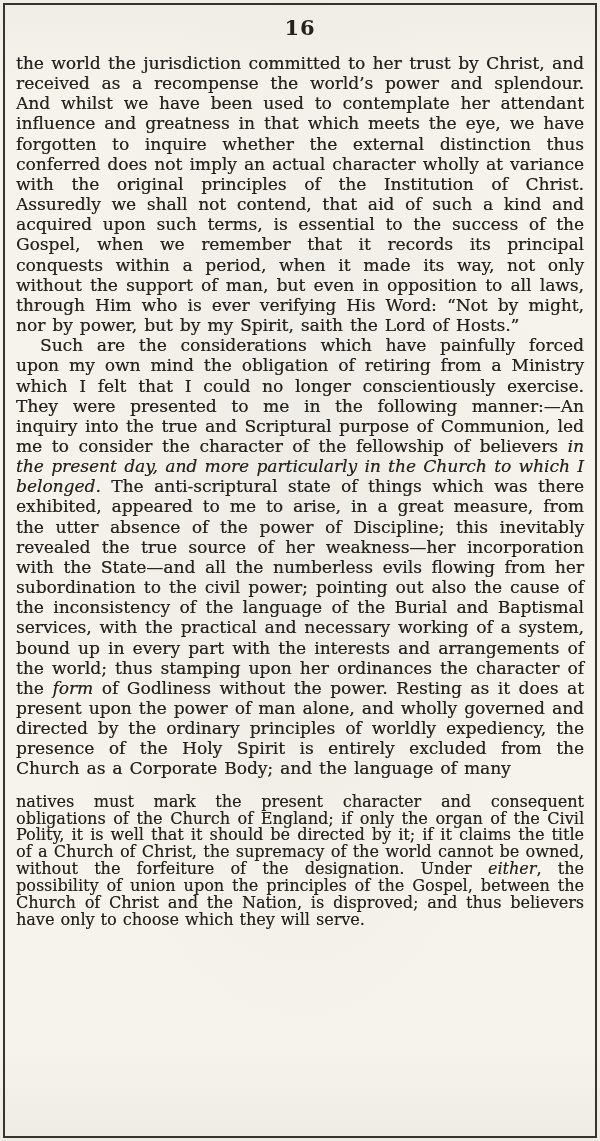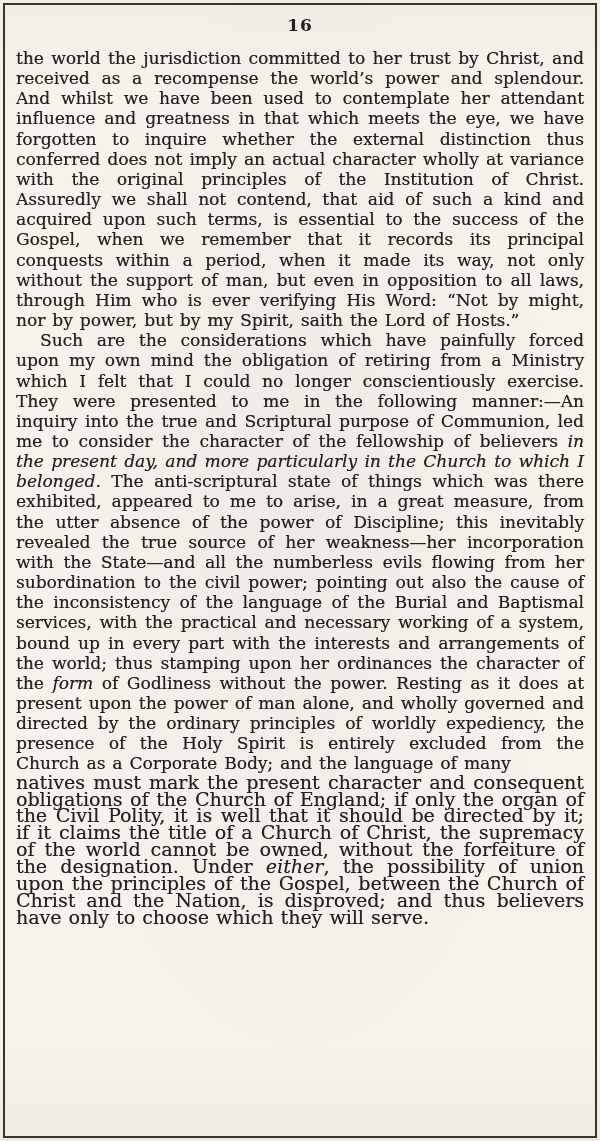--- a/index.html
+++ b/index.html
@@ -30,21 +30,21 @@
     pointer-events: none;
   }
   .page-inner {
     position: absolute;
     inset: 5px;
     padding: 8px 11px 6px 11px;
     box-sizing: border-box;
   }
   .page-number {
     text-align: center;
-    font-size: 17px;
+    font-size: 21px;
     font-weight: bold;
     letter-spacing: 1px;
     margin: 2px 0 13px 0;
   }
   .body-text {
     font-size: 17px;
     line-height: 20.15px;
     text-align: justify;
     word-spacing: 1.6px;
     text-shadow: 0.3px 0 0 rgba(35,33,29,0.55);
@@ -52,21 +52,22 @@
   .para {
     margin: 0;
   }
   .para.indent {
     text-indent: 24px;
   }
   .italic {
     font-style: italic;
   }
   .footnote {
-    font-size: 19px;
+    margin-top: 15px;
+    font-size: 16px;
     line-height: 16.9px;
     text-align: justify;
     word-spacing: 1px;
     text-shadow: 0.25px 0 0 rgba(35,33,29,0.5);
   }
 </style>
 </head>
 <body>
 
 <div class="scan-shade"></div>

